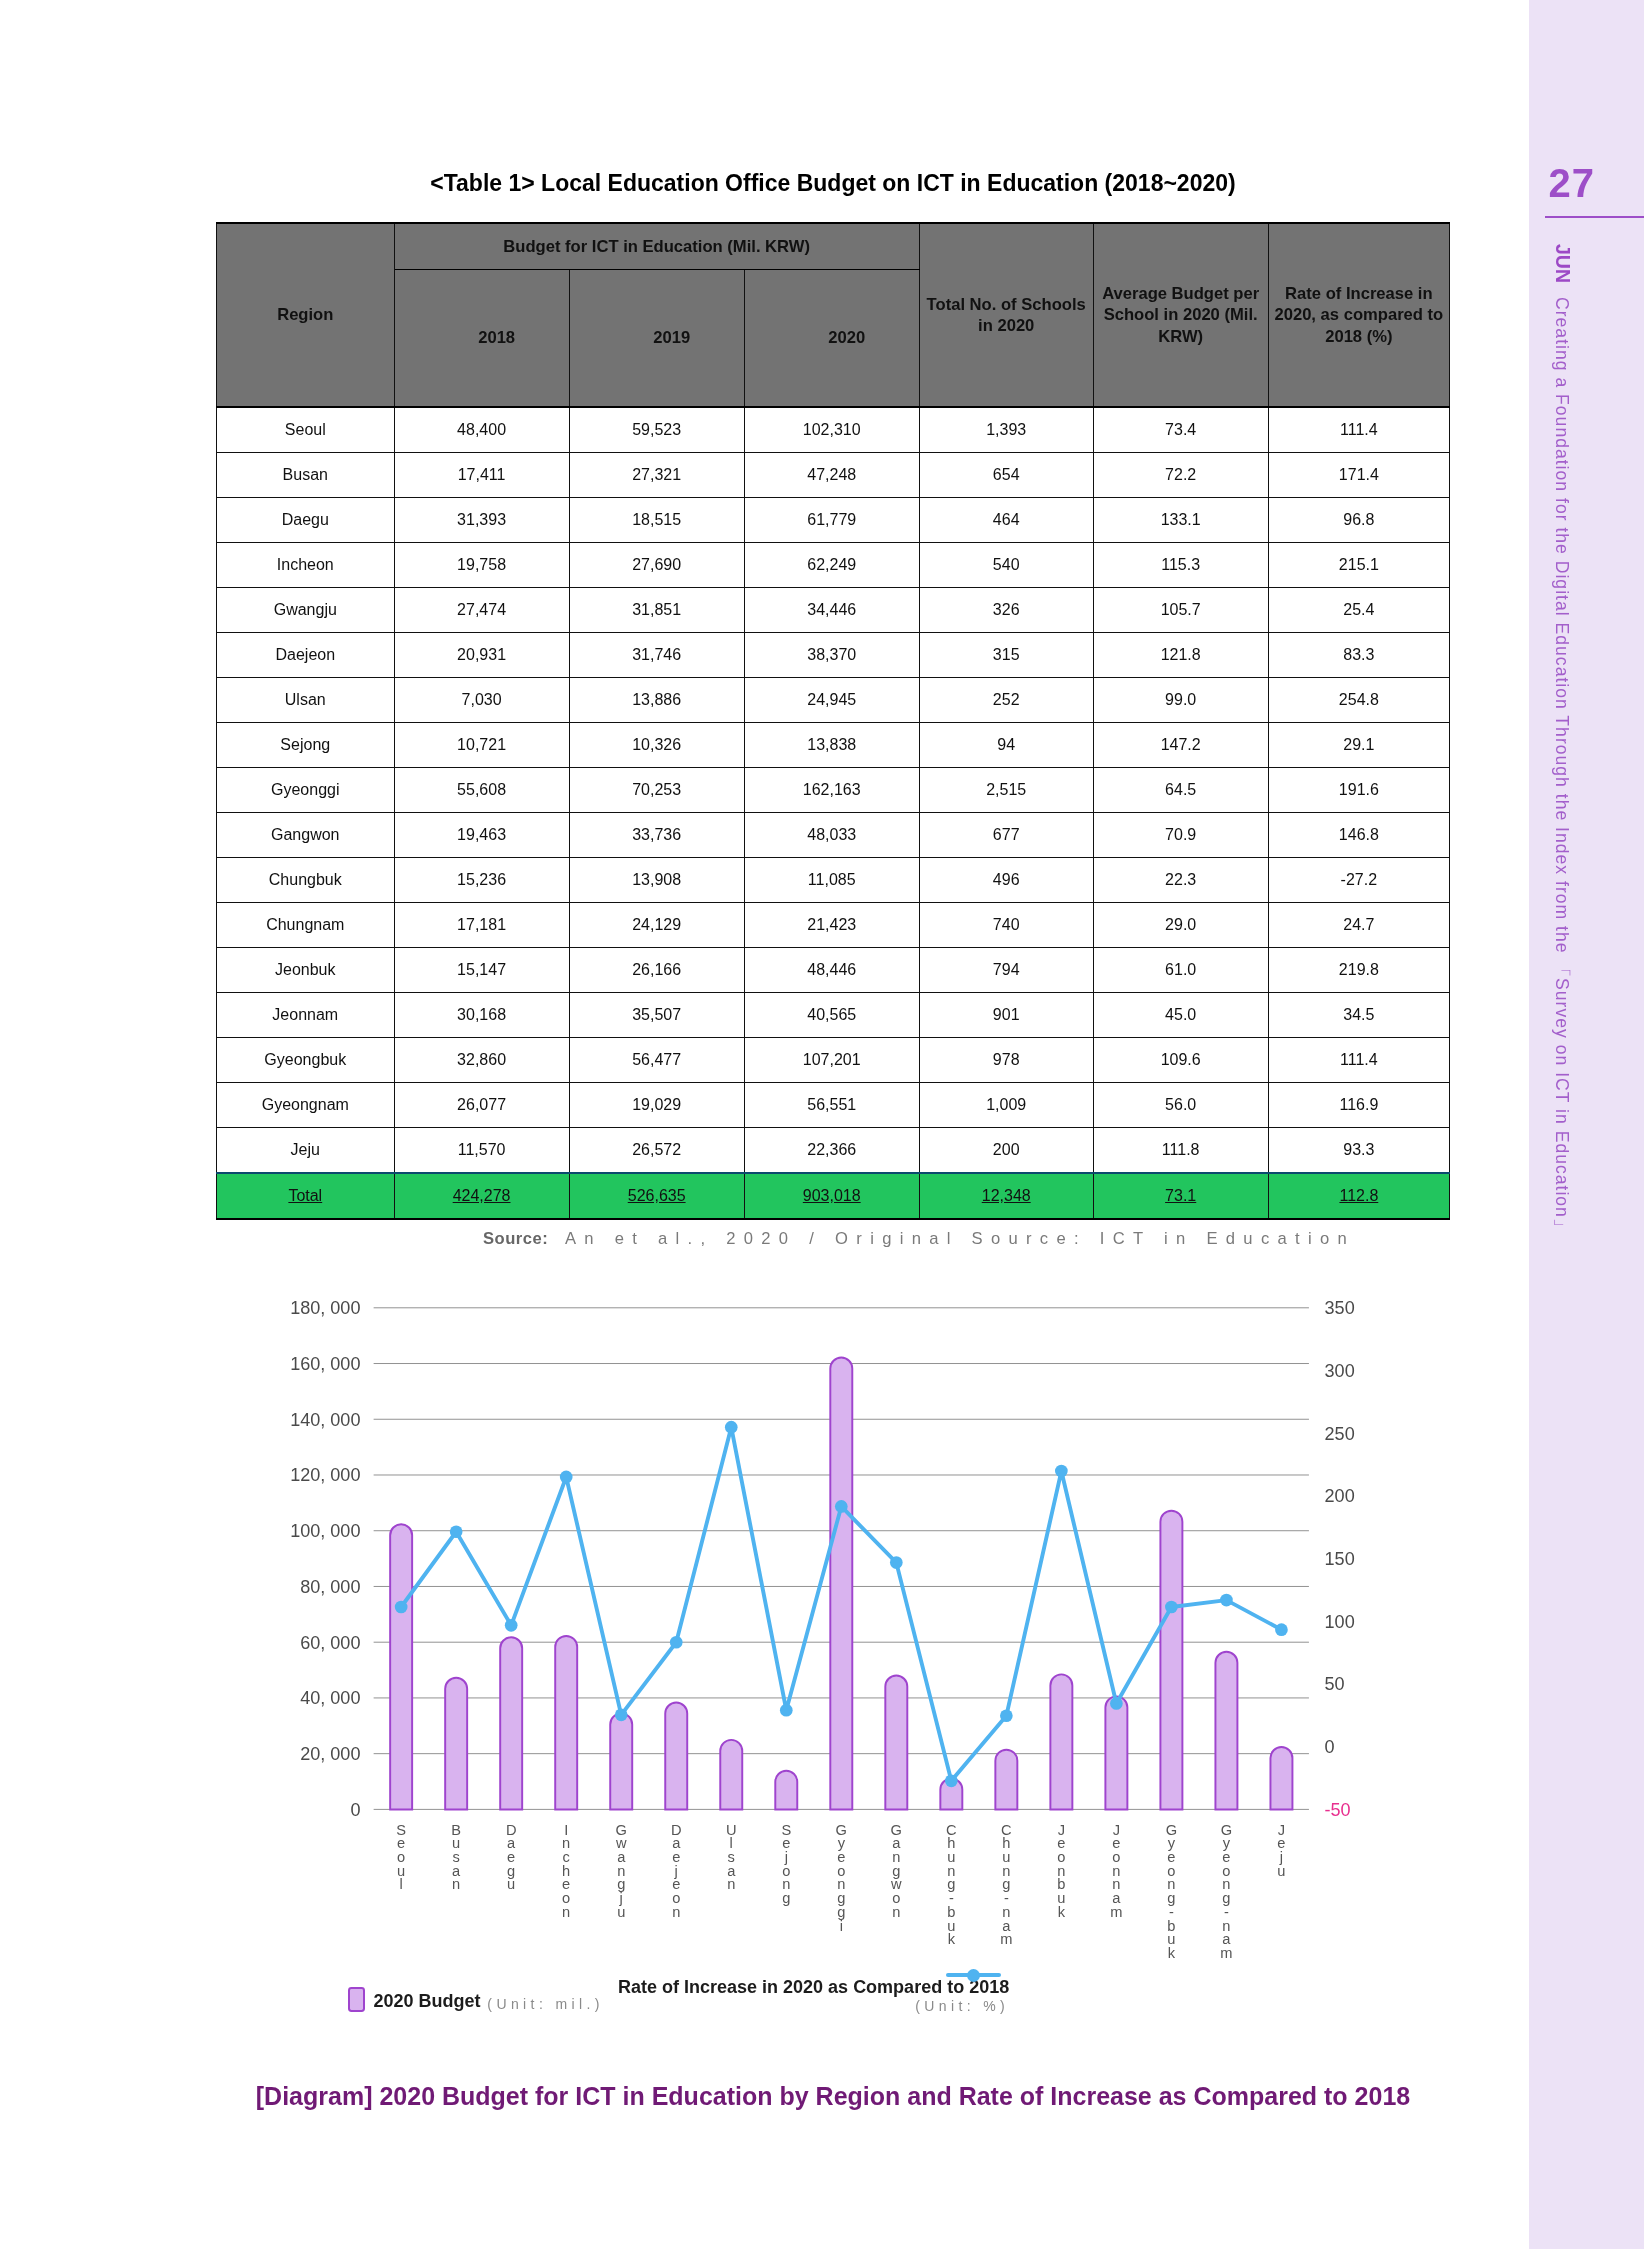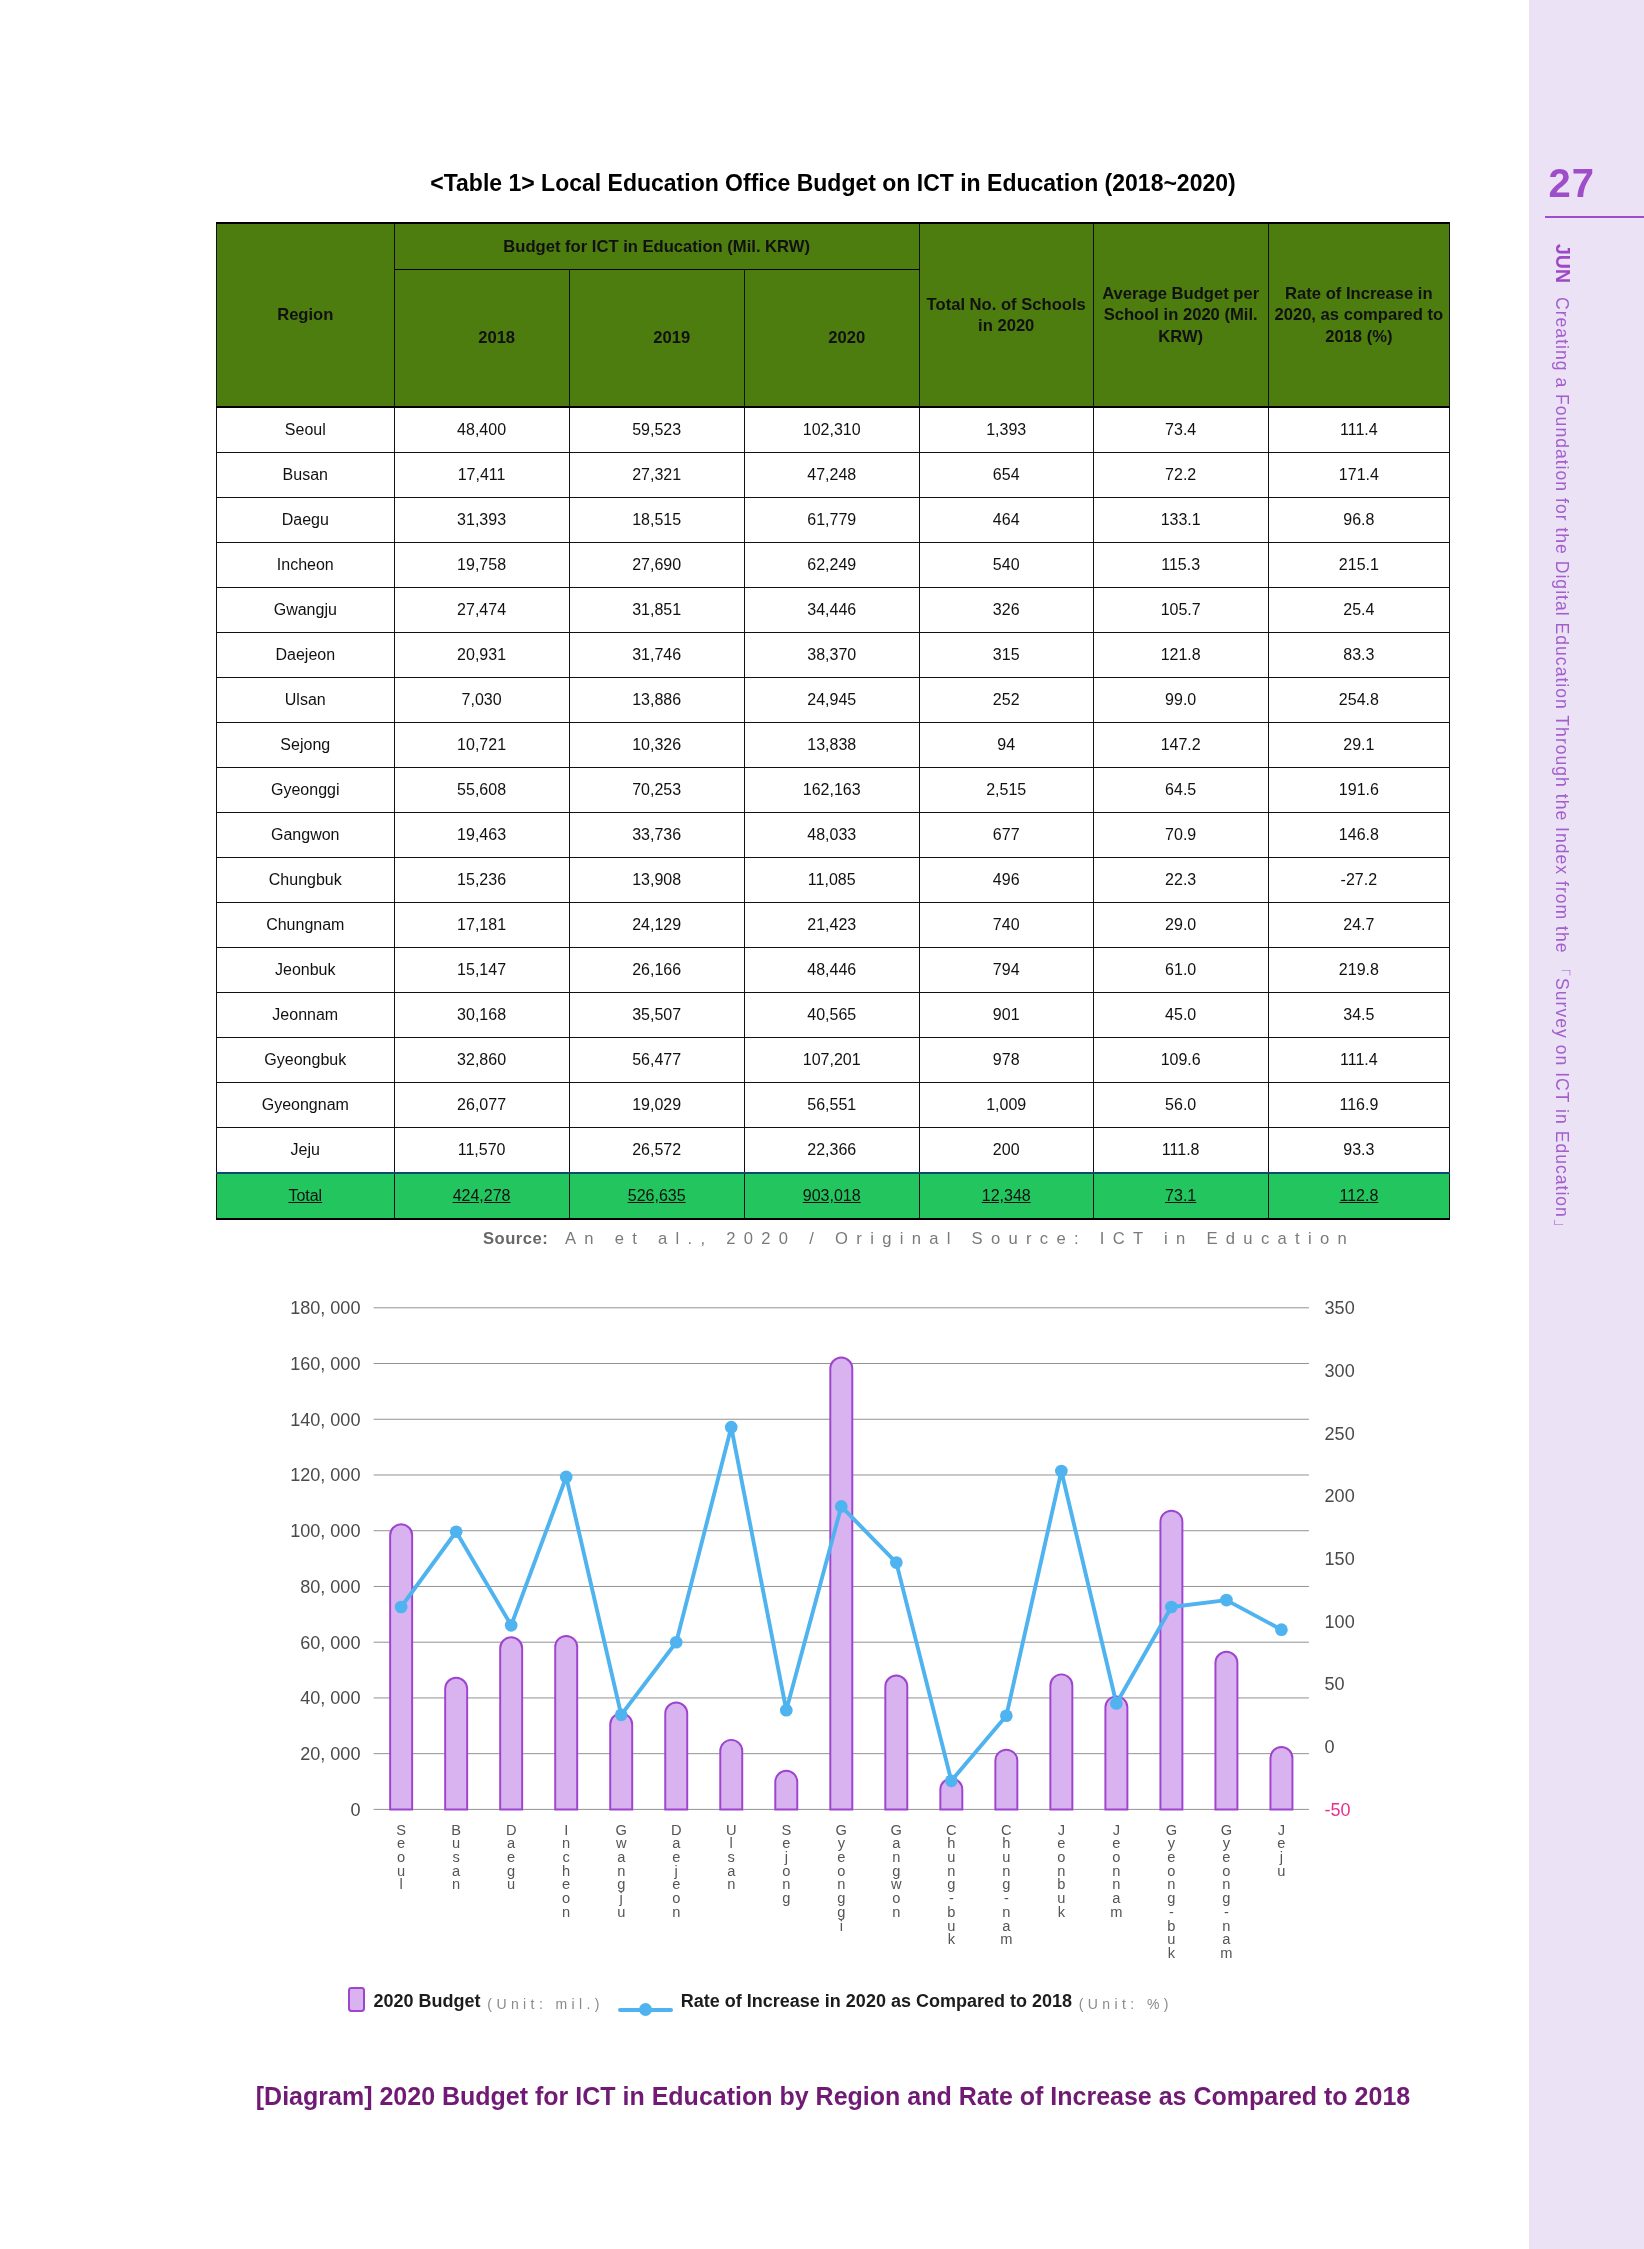--- a/index.html
+++ b/index.html
@@ -17,42 +17,42 @@
   #side-vert .stitle{margin-block-start:0;margin-inline-start:13.7px;letter-spacing:1px;}
 
   
   #tbl-title{position:absolute;left:216px;top:170px;width:1234px;text-align:center;
              font-size:23px;font-weight:bold;color:#000;}
 
   
   #budget-table{position:absolute;left:216px;top:222px;width:1234px;border-collapse:collapse;table-layout:fixed;
                 font-size:16.6px;color:#111;}
   #budget-table th,#budget-table td{border:1px solid #111;text-align:center;vertical-align:middle;padding:0 2.9px;}
-  #budget-table th{background:#4d7c0f;font-weight:bold;line-height:1.28;}
+  #budget-table th{background:#737373;font-weight:bold;line-height:1.28;}
   #budget-table thead tr.h1 th{border-top:2.9px solid #000;}
   #budget-table th.group{border-bottom:1.5px solid #000;height:45px;}
   #budget-table thead tr.h2 th{height:136px;border-bottom:2px solid #000;padding-left:33px;}
   #budget-table th.side{border-bottom:2px solid #000;}
   #budget-table tbody td{height:44px;border-top:1.5px solid #111;border-bottom:1.5px solid #111;background:#fff;font-size:16px;}
   #budget-table tbody tr.total td{background:#22c55e;border-top:2px solid #0c4a6e;border-bottom:2.9px solid #000;text-decoration:underline;}
 
   
   #source-line{position:absolute;left:483px;top:1229px;white-space:nowrap;z-index:3;
                font-size:16.6px;color:#6f6f6f;}
   #source-line .lab{font-weight:bold;letter-spacing:0.5px;margin-right:16.6px;color:#676767;}
   #source-line .txt{letter-spacing:8.3px;color:#7a7a7a;}
 
   
   #chart-wrap{position:absolute;left:0;top:1270px;width:1644px;height:733px;z-index:2;}
 
   
   #legend{position:absolute;left:216px;top:1973px;width:1234px;height:44px;z-index:4;}
   .leg-item{position:absolute;top:0;display:flex;align-items:flex-end;white-space:nowrap;height:39px;}
   #leg-1{left:132px;}
-  #leg-2{left:402px;}
+  #leg-2{left:402px;flex-direction:column;}
   .leg-swatch{display:inline-block;width:12.7px;height:21.5px;background:#d9b3ef;border:2px solid #9f44ce;border-radius:3.4px;margin-right:8.8px;}
   .leg-label{font-size:18px;font-weight:bold;color:#1c1c1c;}
   .leg-unit{font-size:14px;color:#8a8a8a;letter-spacing:4.4px;margin-left:6.8px;}
   .leg-line{position:relative;width:55px;height:4.4px;background:#4fb3f0;border-radius:2.4px;margin-right:7.8px;flex:none;}
   .leg-line .dot{position:absolute;left:21px;top:-4.4px;width:13px;height:13px;border-radius:50%;background:#4fb3f0;}
 
   
   #diagram-caption{position:absolute;left:216px;top:2082px;width:1234px;text-align:center;
                    font-size:25px;font-weight:bold;color:#701a75;z-index:2;}
 </style>

